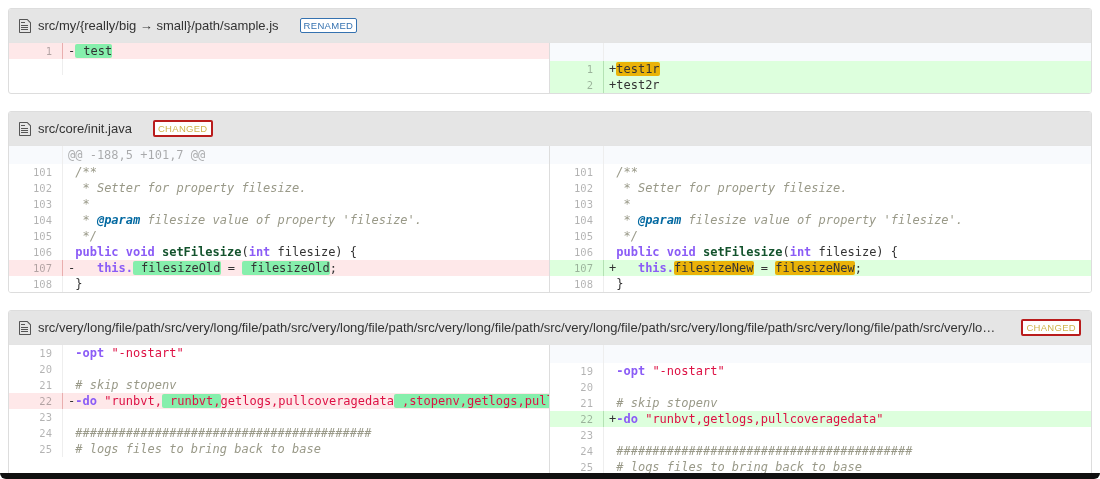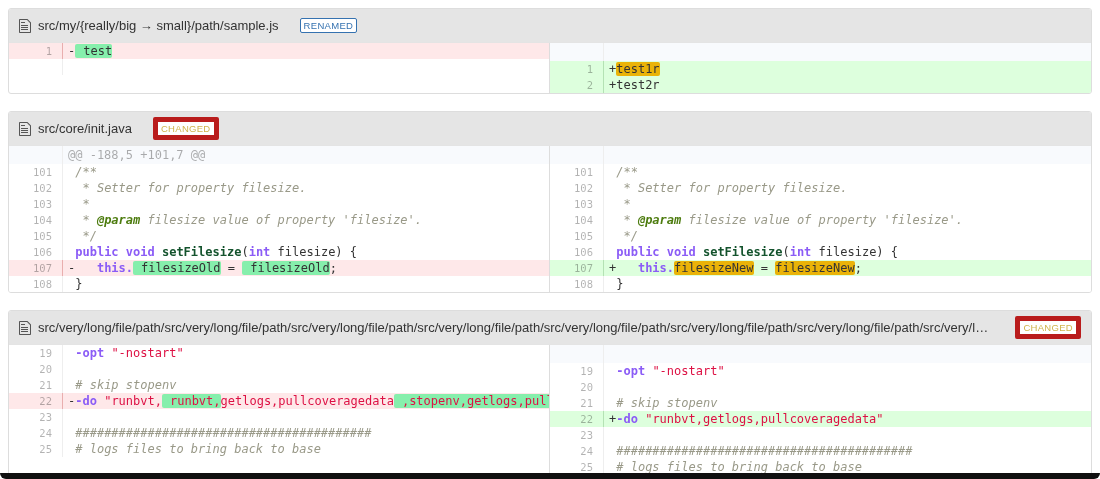--- a/index.html
+++ b/index.html
@@ -22,21 +22,21 @@
   .ficon { display:flex; flex:none; margin-right:7px; }
   .fname {
     font-size:13px; color:#333; flex:0 1 auto; min-width:0;
     white-space:nowrap; overflow:hidden; text-overflow:ellipsis;
   }
   .tag {
     flex:none; margin-left:21px; font-size:9.5px; letter-spacing:.3px;
     padding:1px 3px; border-radius:2px; background:#fff;
   }
   .tag-renamed { color:#3572b0; border:1px solid #3572b0; }
-  .tag-changed { color:#d0b44c; border:5px solid #b91c1c; }
+  .tag-changed { color:#d0b44c; border:2px solid #b91c1c; }
 
   
   .fbody { display:flex; width:100%; }
   .sidewrap { width:50%; overflow:hidden; }
   .sidewrap.left { border-right:1px solid #ddd; }
   table.side { width:100%; border-collapse:separate; border-spacing:0; table-layout:fixed; }
   td { padding:0; margin:0; }
   td.ln {
     width:54px; height:16px; padding-right:10px;
     font:10.5px/16px "DejaVu Sans Mono", monospace;
@@ -61,21 +61,21 @@
 
   
   td.del .m { background:#86efac; border-radius:2px;padding-left:8px; }
   td.ins .m { background:#eab308; border-radius:2px;text-align:center; }
 
   
   .k { font-weight:bold; color:#8b5cf6; }
   .t { font-weight:bold; color:#14532d; }
   .c { color:#999988; font-style:italic; }
   .s { color:#dd1144; }
-  .d { color:#4d7c0f; font-weight:bold; font-style:italic; }
+  .d { color:#0369a1; font-weight:bold; font-style:italic; }
 
   
   .bottom-edge {
     position:fixed; left:0; bottom:0; width:1100px; height:6px;
     background:#101010; border-radius:0 0 7px 7px;
   }
 </style>
 </head>
 <body>
 

